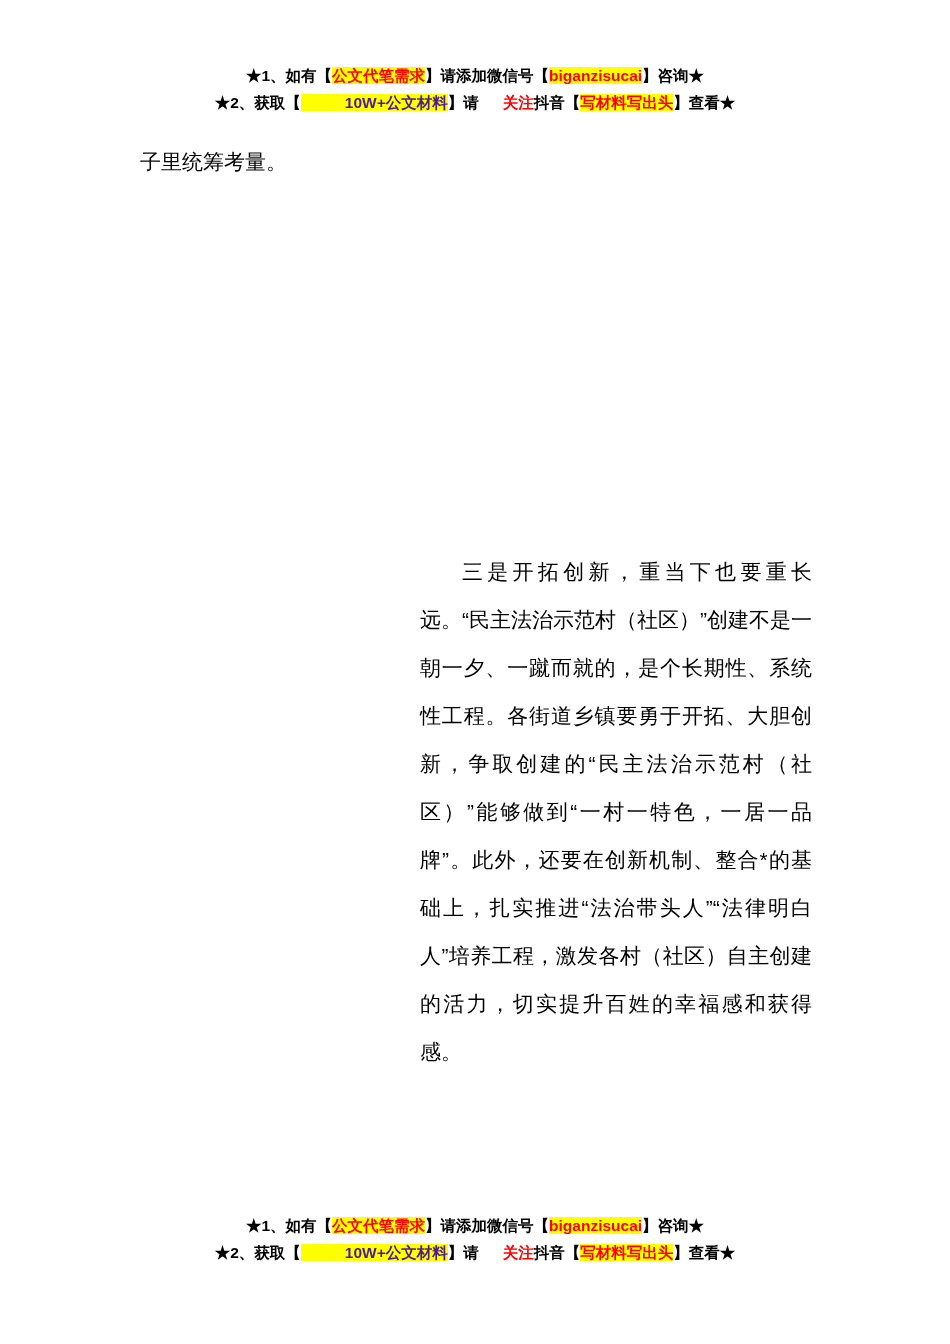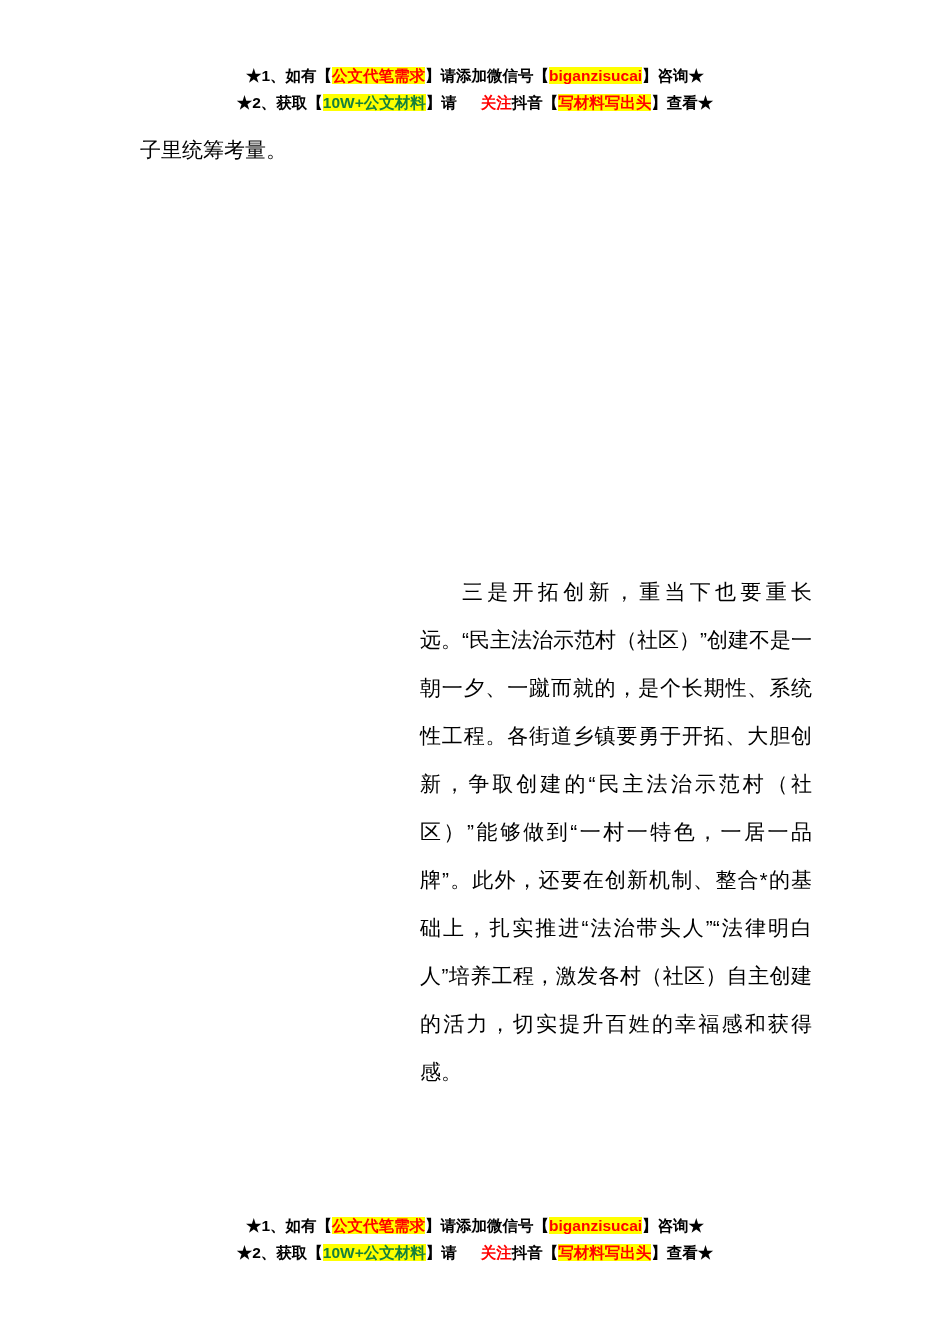--- a/index.html
+++ b/index.html
@@ -32,61 +32,61 @@
     line-height: 1.75;
     letter-spacing: 0px;
     white-space: nowrap;
   }
   .promo-line {
     display: block;
   }
   .promo .star { color: #000000; }
   .promo .blk { color: #000000; }
   .promo .red { color: #ff0000; background: #ffff00; }
-  .promo .hl-black { color: #15803d; background: #ffff00; }
+  .promo .hl-black { color: #4c1d95; background: #ffff00; padding-left: 44px; }
   .promo .red-plain { color: #ff0000; margin-left: 24px; }
   .promo .brk { color: #000000; }
 
   .header-promo {
     position: absolute;
     top: 62px;
     left: 0;
     width: 950px;
   }
   .footer-promo {
     position: absolute;
     top: 1212px;
     left: 0;
     width: 950px;
   }
 
   
   .doc-body {
     position: absolute;
-    top: 126px;
+    top: 138px;
     left: 140px;
     width: 672px;
     font-size: 21px;
     line-height: 48px;
     color: #000000;
     text-align: justify;
     text-justify: inter-ideograph;
   }
   .doc-body p {
     margin: 0;
     padding: 0;
   }
   .indent {
     text-indent: 2em;
   }
 
   
   .narrow-block {
     position: absolute;
-    top: 568px;
+    top: 548px;
     left: 420px;
     width: 392px;
     font-size: 21px;
     line-height: 48px;
     color: #000000;
     text-align: justify;
     text-justify: inter-ideograph;
   }
   .narrow-block p {
     margin: 0;

